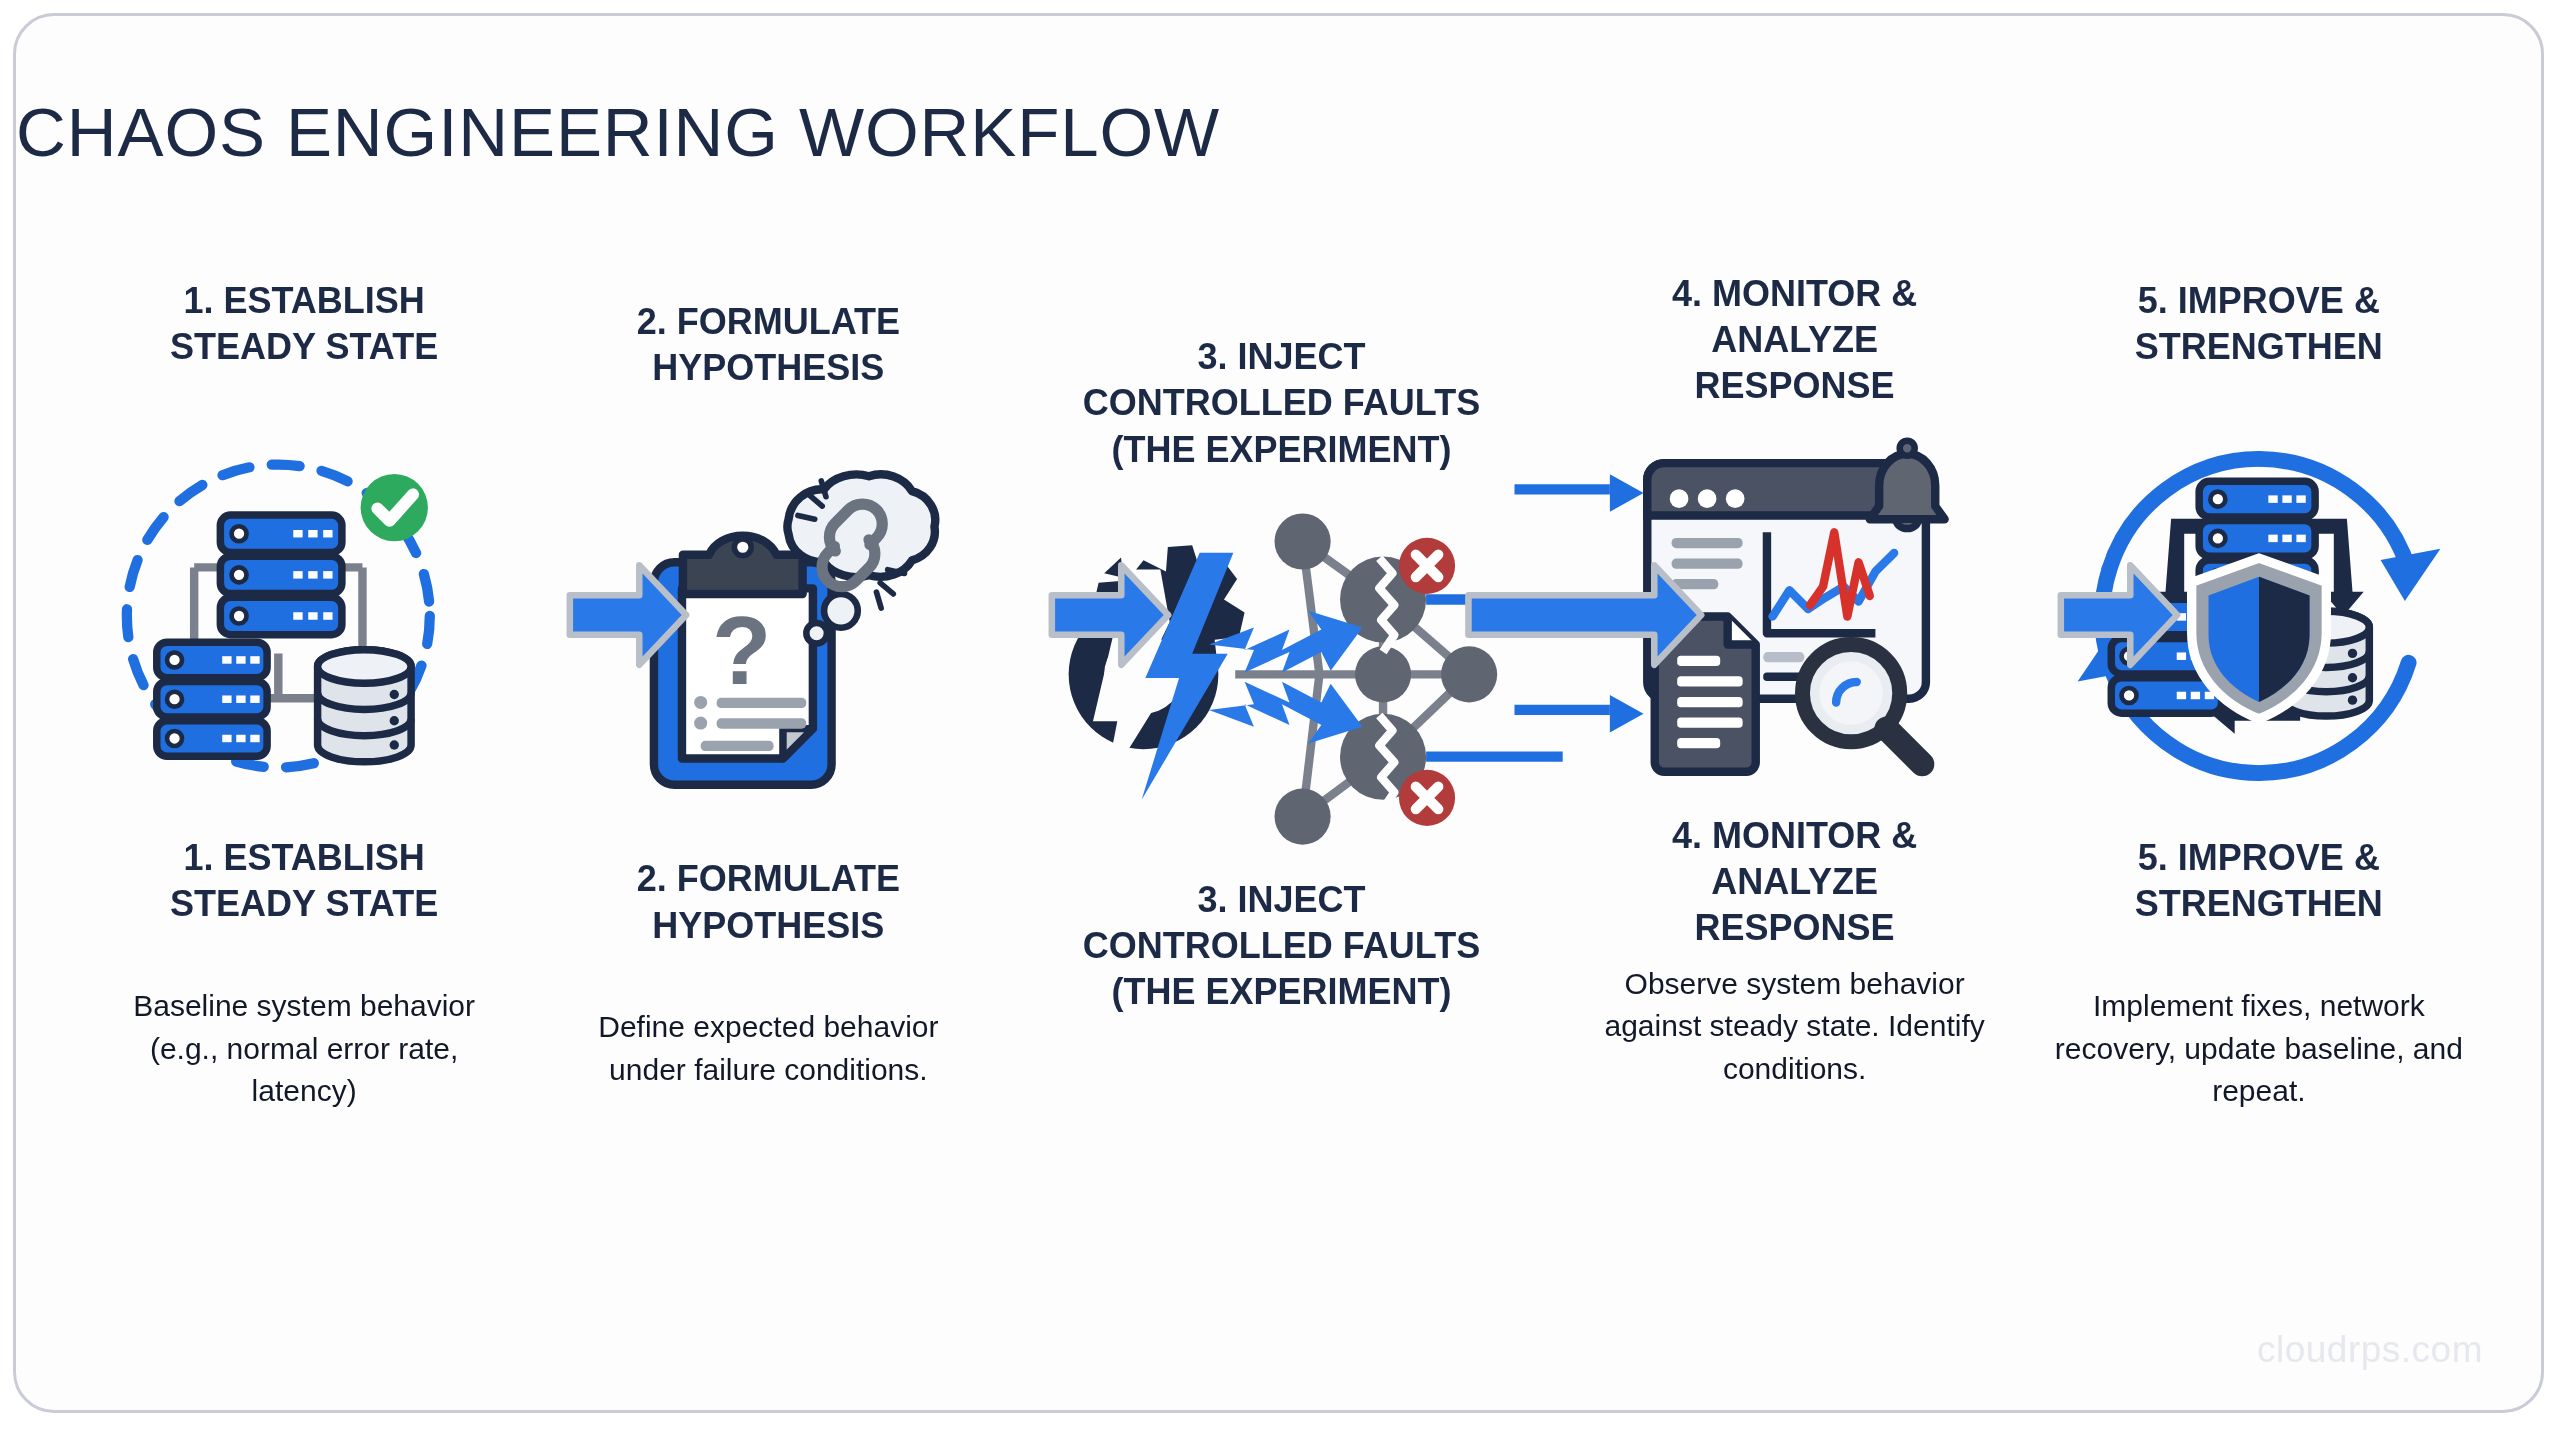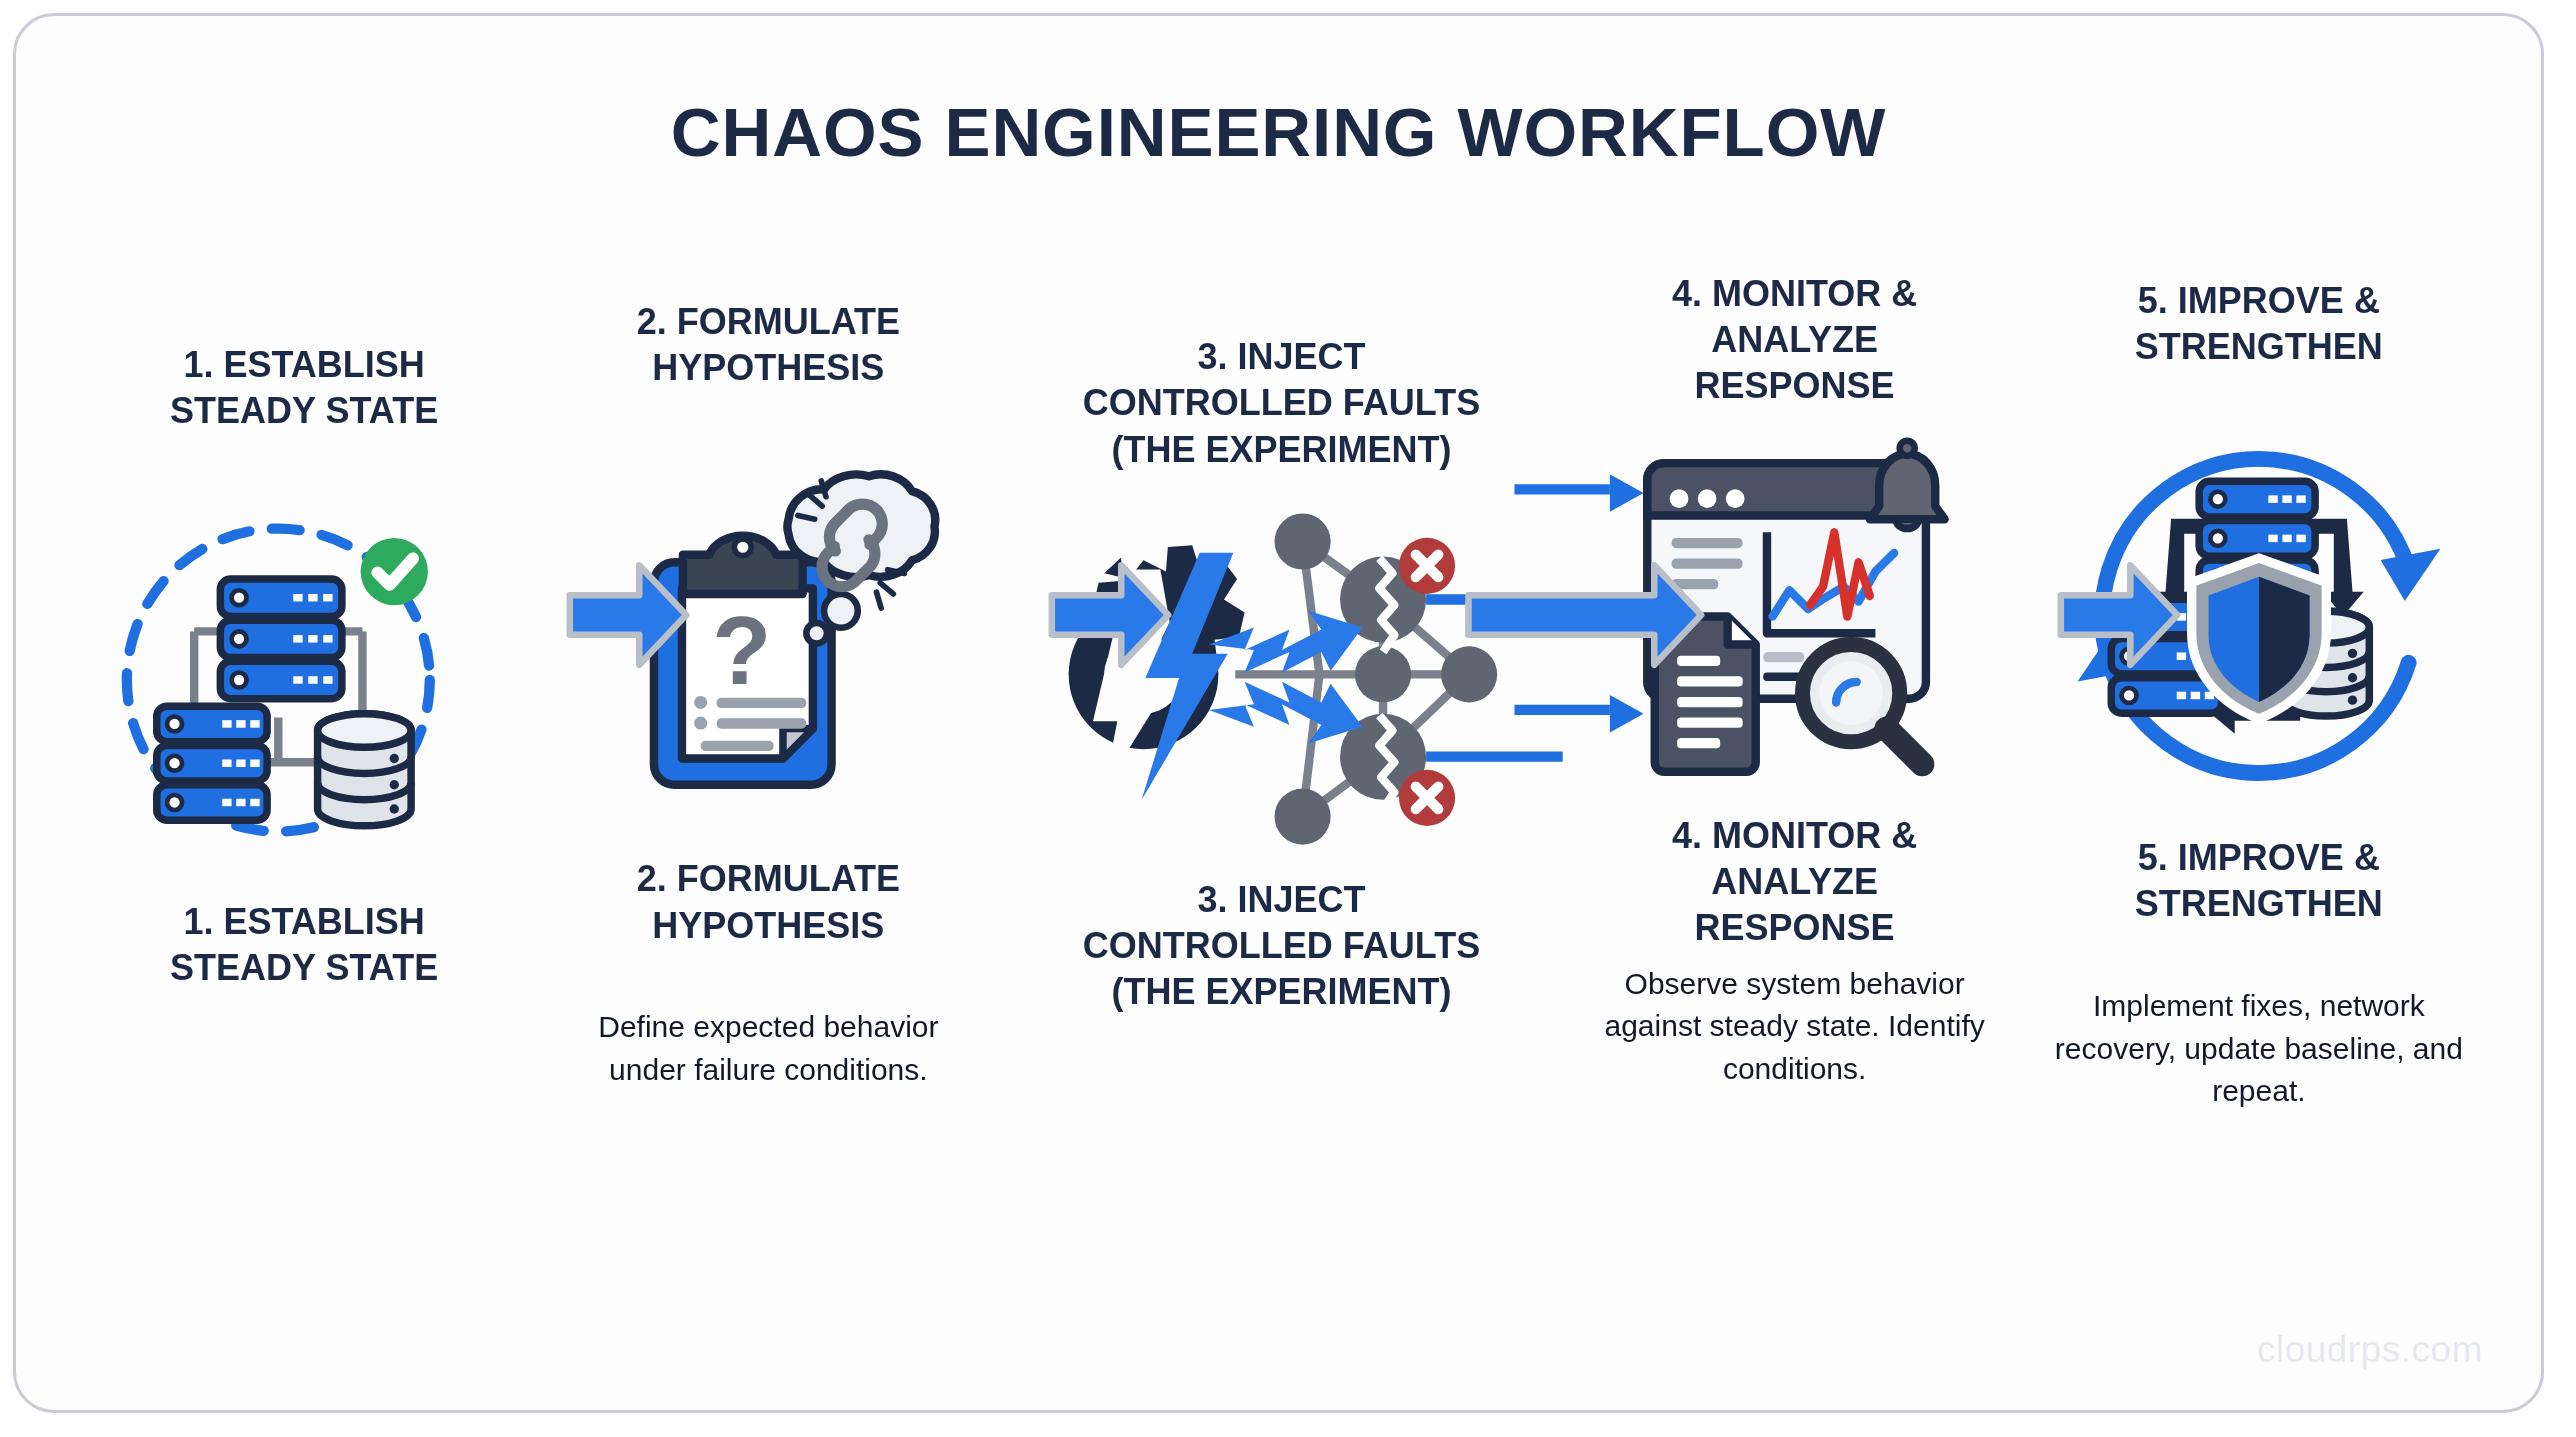--- a/index.html
+++ b/index.html
@@ -16,23 +16,22 @@
     left: 13px; top: 13px;
     width: 2531px; height: 1400px;
     box-sizing: border-box;
     background: #fdfdfe;
     border: 3.7px solid #c9ccd6;
     border-radius: 41px;
   }
   .title {
     position: absolute;
     left: 0; right: 0; top: 77px;
-    text-align: center;
     font-size: 69px;
-    font-weight: 700;
+    font-weight: 400;
     letter-spacing: 0.9px;
     color: #1c2a46;
   }
   .cols {
     position: absolute;
     left: 56px; top: 262px;
     width: 2419px;
     display: flex;
     flex-direction: row;
     align-items: center;
@@ -202,20 +201,21 @@
             <circle cx="306" cy="84" r="36" fill="#2eaa5e"></circle>
             <path d="M288,85 L301,98 L326,70" fill="none" stroke="#ffffff" stroke-width="13" stroke-linecap="round" stroke-linejoin="round"></path>
           </g>
         </svg>
       </div>
 
       <div class="caption">
         <div>1. ESTABLISH</div>
         <div>STEADY STATE</div>
       </div>
+      <div class="desc">Baseline system behavior (e.g., normal error rate, latency)</div>
     </div>
 
     <div class="col">
       <div class="head">
         <div>2. FORMULATE</div>
         <div>HYPOTHESIS</div>
       </div>
 
       <div class="icon-wrap">
         <svg width="374" height="374" viewBox="0 0 400 400">

